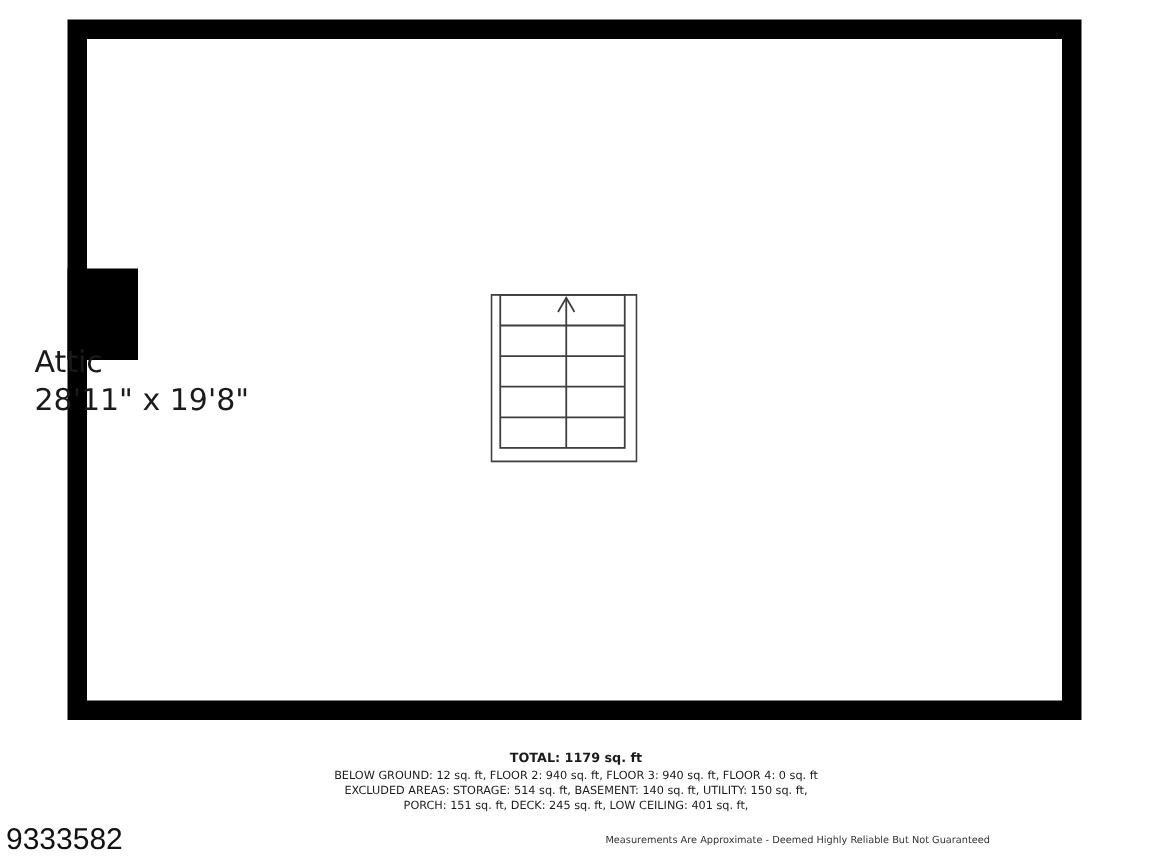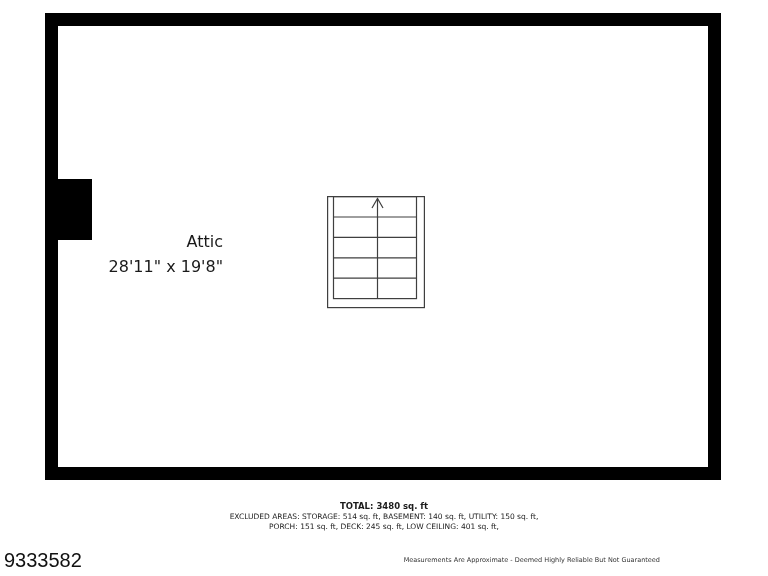--- a/index.html
+++ b/index.html
@@ -36,23 +36,23 @@
     width: 47px;
     height: 61px;
     background: #000000;
   }
   
   .room-label {
     position: absolute;
     left: 23px;
     top: 229px;
     width: 200px;
-    text-align: right;
+    text-align: left;
     color: #1a1a1a;
-    font-size: 16px;
+    font-size: 20px;
     line-height: 25px;
     white-space: nowrap;
   }
   
   .stairs {
     position: absolute;
     left: 327px;
     top: 196px;
   }
   
@@ -117,21 +117,22 @@
       <line x1="6.5" y1="61.8" x2="89.5" y2="61.8"></line>
       <line x1="6.5" y1="82.2" x2="89.5" y2="82.2"></line>
 
       <line x1="50.5" y1="2.5" x2="50.5" y2="102.6"></line>
 
       <polyline points="45,12 50.5,2.5 56,12"></polyline>
     </g>
   </svg>
 
   <div class="summary">
-    <div class="total">TOTAL: 3480 sq. ft</div>
+    <div class="total">TOTAL: 1179 sq. ft</div>
+    <div class="line">BELOW GROUND: 12 sq. ft, FLOOR 2: 940 sq. ft, FLOOR 3: 940 sq. ft, FLOOR 4: 0 sq. ft</div>
     <div class="line">EXCLUDED AREAS: STORAGE: 514 sq. ft, BASEMENT: 140 sq. ft, UTILITY: 150 sq. ft,</div>
     <div class="line">PORCH: 151 sq. ft, DECK: 245 sq. ft, LOW CEILING: 401 sq. ft,</div>
   </div>
 
   <div class="disclaimer">Measurements Are Approximate - Deemed Highly Reliable But Not Guaranteed</div>
 
   <div class="mls">9333582</div>
 
 </div>
 

